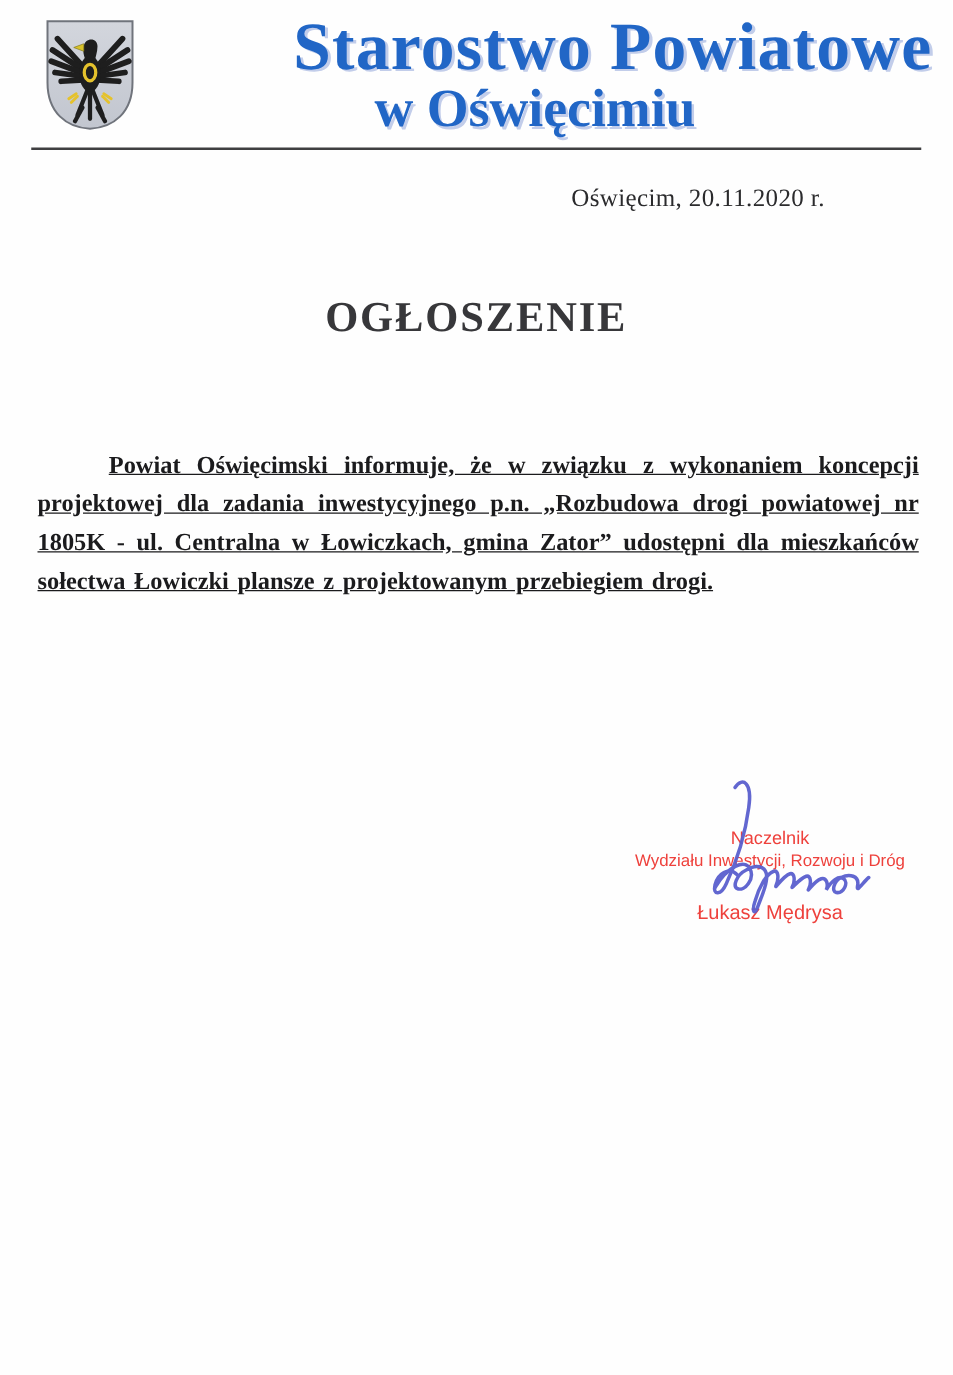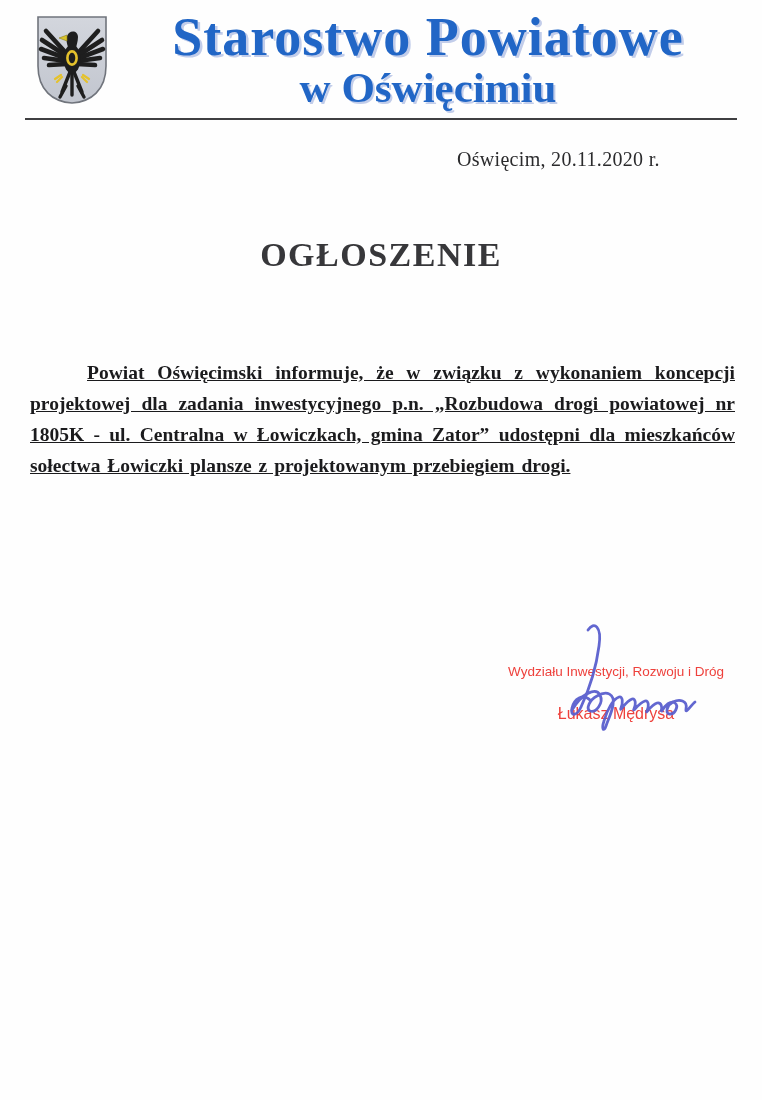--- a/index.html
+++ b/index.html
@@ -14,20 +14,21 @@
 
   
   .crest{position:absolute;left:35px;top:14px;width:74px;height:92px;}
   .org{
     position:absolute;left:110px;top:8px;width:636px;
     text-align:center;color:#2166c6;font-weight:bold;
   }
   .org-line1{
     font-size:54px;line-height:58px;letter-spacing:1px;
     text-shadow:2.5px 2px 0 #c2cdea;
+    text-align:right;
   }
   .org-line2{
     font-size:43px;line-height:44px;
     text-shadow:2px 2px 0 #c2cdea;
   }
   .rule{
     position:absolute;top:118px;left:25px;width:712px;height:0;
     border:none;border-top:2px solid #3f3f41;margin:0;
   }
 
@@ -132,20 +133,21 @@
 
   <div class="dateline">Oświęcim, 20.11.2020 r.</div>
 
   <h1 class="doc-title">OGŁOSZENIE</h1>
 
   <div class="body-text">
     <p>Powiat Oświęcimski informuje, że w związku z wykonaniem koncepcji projektowej dla zadania inwestycyjnego p.n. „Rozbudowa drogi powiatowej nr 1805K - ul. Centralna w Łowiczkach, gmina Zator” udostępni dla mieszkańców sołectwa Łowiczki plansze z projektowanym przebiegiem drogi.</p>
   </div>
 
   <div class="signature-block">
+    <div class="stamp-line1">Naczelnik</div>
     <div class="stamp-line2">Wydziału Inwestycji, Rozwoju i Dróg</div>
     <div class="signer">Łukasz Mędrysa</div>
   </div>
 
   <svg class="ink-signature" viewBox="0 0 160 122" aria-hidden="true">
     <g fill="none" stroke="#5a5fce" stroke-width="2.8" stroke-linecap="round" opacity="0.95">
 
       <path d="M36,16 C42,7 50,12 47,32 C44,55 36,78 29,93 C25,102 18,103 20,94 C22,85 31,79 38,86"></path>
 
       <path d="M20,96

